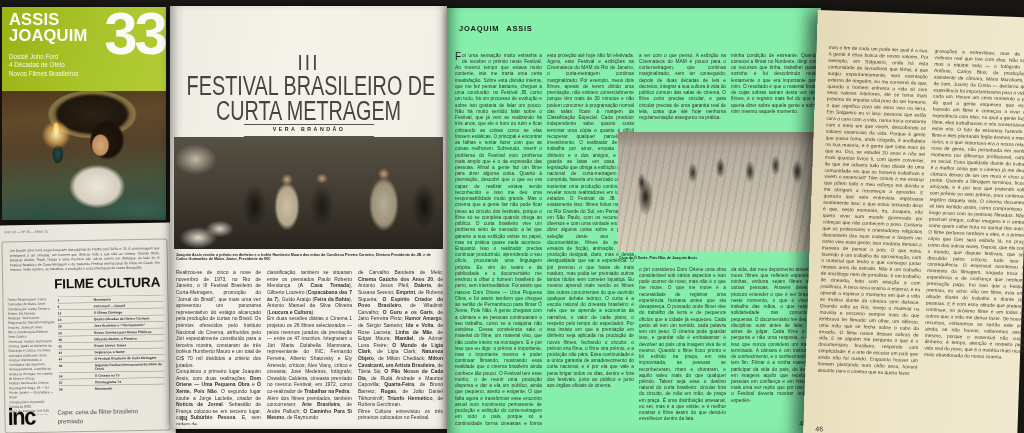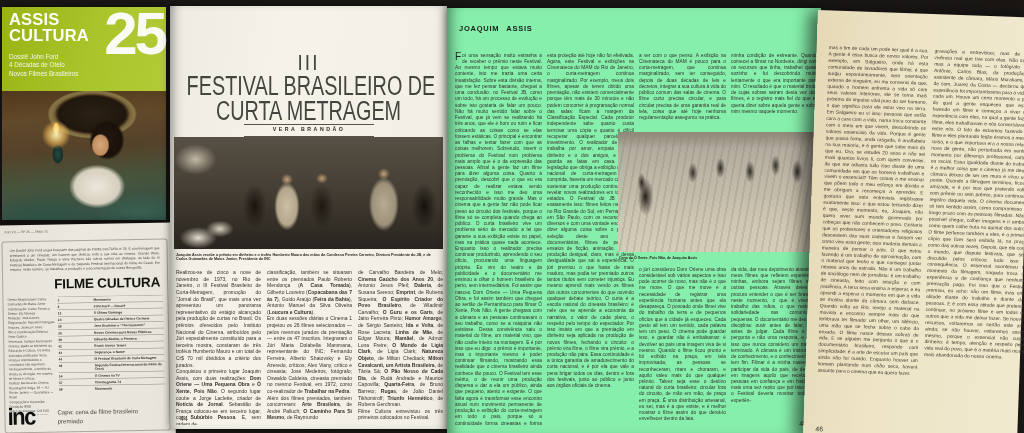--- a/index.html
+++ b/index.html
@@ -122,23 +122,23 @@
 </style>
 </head>
 <body>
 
 <div class="stage">
 
   <div class="pg cover">
     <div class="band"></div>
     <div class="mag-title">
       <span style="display:block">ASSIS</span>
-      <span style="display:block">CULTURA</span>
-    </div>
-    <div class="issue">25</div>
+      <span style="display:block">JOAQUIM</span>
+    </div>
+    <div class="issue">33</div>
     <div class="shrink topics">
       <div class="inner">
         <span style="display:block">Dossiê John Ford</span>
         <span style="display:block">4 Décadas de Otelo</span>
         <span style="display:block">Novos Filmes Brasileiros</span>
       </div>
     </div>
     <div class="cover-photo"></div>
   </div>
 

